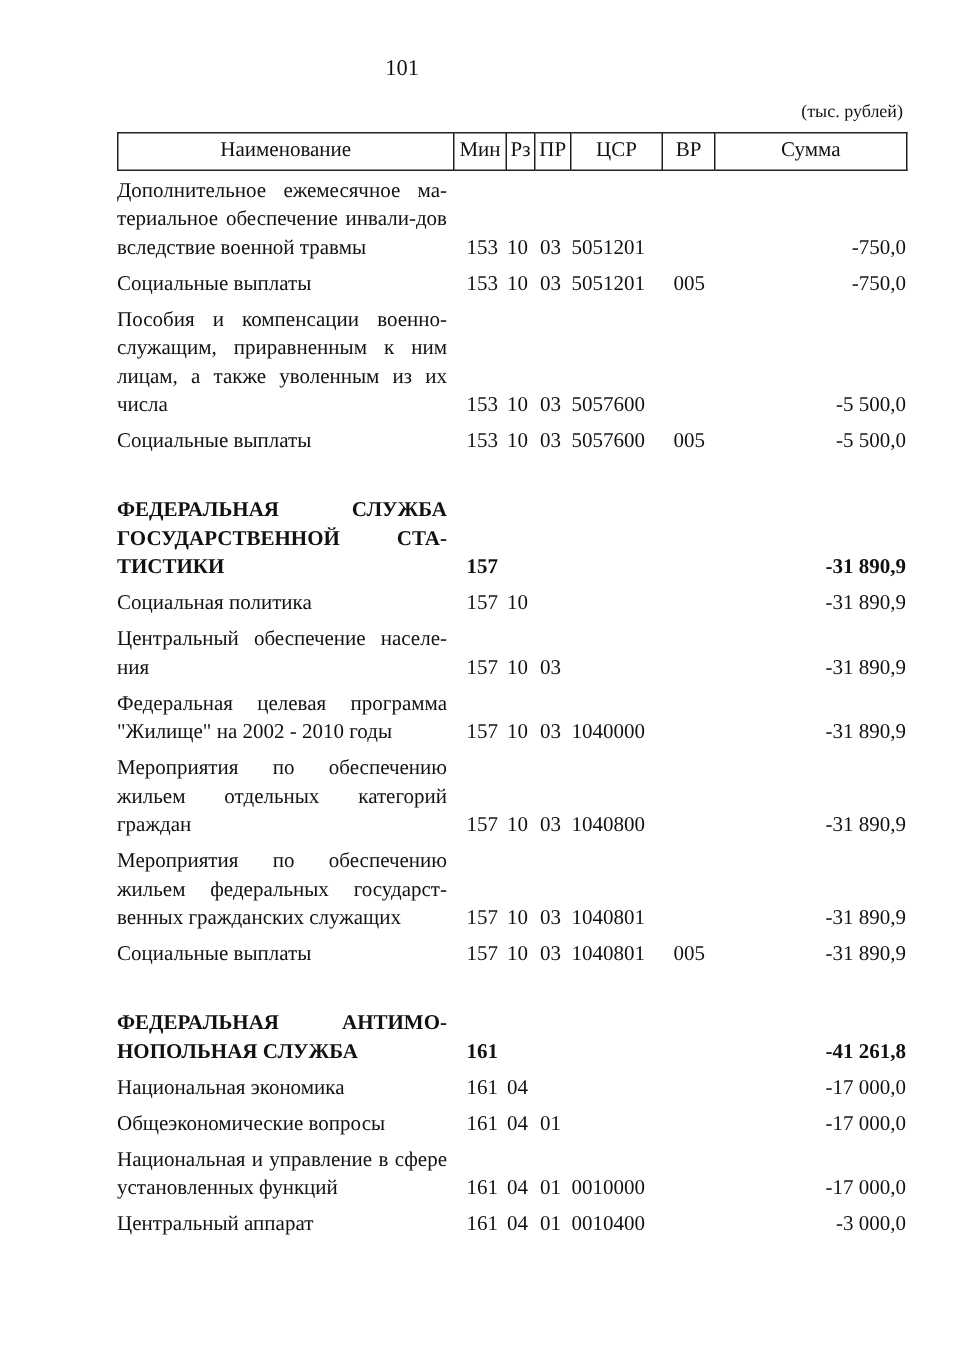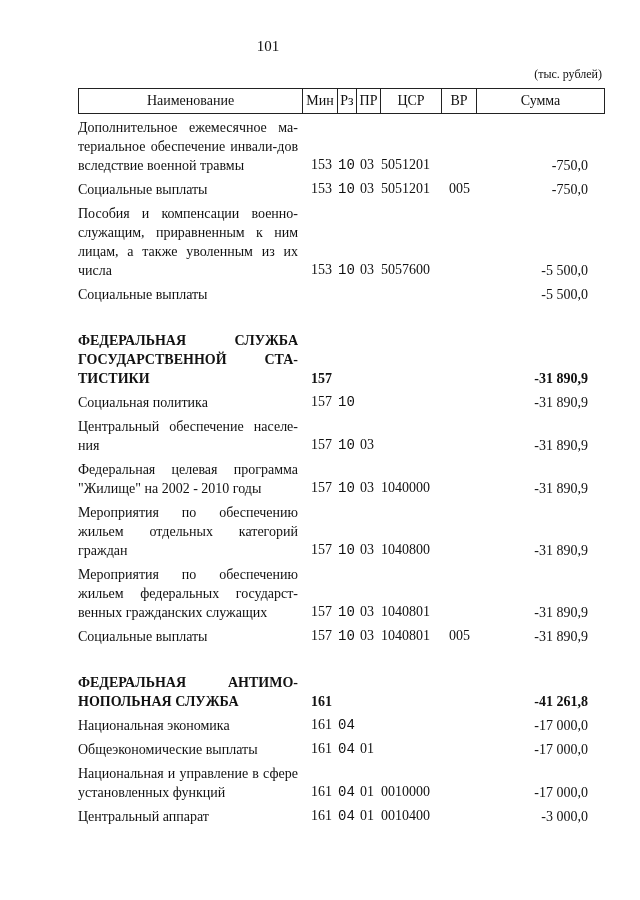--- a/index.html
+++ b/index.html
@@ -9,23 +9,23 @@
     .units { position: absolute; top: 67px; right: 38px; font-size: 12px; }
     .header-table { position: absolute; top: 88px; left: 78px; border-collapse: collapse; font-size: 14px; }
     .header-table td { border: 1px solid #222; height: 24px; padding: 0; text-align: center; }
     .c-name { width: 223px; } .c-min { width: 34px; } .c-rz { width: 18px; } .c-pr { width: 23px; }
     .c-csr { width: 60px; } .c-vr { width: 34px; } .c-sum { width: 127px; }
     .rows { position: absolute; left: 78px; top: 118px; width: 526px; }
     .row { position: relative; font-size: 14px; line-height: 19px; }
     .row .name { width: 220px; text-align: justify; text-align-last: left; }
     .row .codes { position: absolute; bottom: 0; left: 233px; white-space: nowrap; }
     .row .codes span { display: inline-block; }
-    .row .k-min { width: 27px; } .row .k-rz { width: 22px; font-family: Liberation Mono, monospace; } .row .k-pr { width: 21px; }
+    .row .k-min { width: 27px; } .row .k-rz { width: 22px; } .row .k-pr { width: 21px; }
     .row .k-csr { width: 68px; } .row .k-vr { width: 30px; }
-    .row .amount { position: absolute; bottom: 0; right: 16px; text-align: center; }
+    .row .amount { position: absolute; bottom: 0; right: 0; text-align: center; }
     .row.bold { font-weight: bold; }
     .gap-s { height: 5px; } .gap-l { height: 27px; }
   </style>
 </head>
 <body>
 
 <div class="page-number">101</div>
 <div class="units">(тыс. рублей)</div>
 
 <table class="header-table">
@@ -56,20 +56,21 @@
     </div>
     <div class="gap-s"></div>
     <div class="row">
       <div class="name">Пособия и компенсации военно-служащим, приравненным к ним лицам, а также уволенным из их числа</div>
       <div class="codes"><span class="k-min">153</span><span class="k-rz">10</span><span class="k-pr">03</span><span class="k-csr">5057600</span><span class="k-vr"></span></div>
       <div class="amount">-5 500,0</div>
     </div>
     <div class="gap-s"></div>
     <div class="row">
       <div class="name">Социальные выплаты</div>
+      <div class="codes"><span class="k-min">153</span><span class="k-rz">10</span><span class="k-pr">03</span><span class="k-csr">5057600</span><span class="k-vr">005</span></div>
       <div class="amount">-5 500,0</div>
     </div>
     <div class="gap-l"></div>
     <div class="row bold">
       <div class="name">ФЕДЕРАЛЬНАЯ СЛУЖБА ГОСУДАРСТВЕННОЙ СТА-ТИСТИКИ</div>
       <div class="codes"><span class="k-min">157</span><span class="k-rz"></span><span class="k-pr"></span><span class="k-csr"></span><span class="k-vr"></span></div>
       <div class="amount">-31 890,9</div>
     </div>
     <div class="gap-s"></div>
     <div class="row">
@@ -114,21 +115,21 @@
       <div class="amount">-41 261,8</div>
     </div>
     <div class="gap-s"></div>
     <div class="row">
       <div class="name">Национальная экономика</div>
       <div class="codes"><span class="k-min">161</span><span class="k-rz">04</span><span class="k-pr"></span><span class="k-csr"></span><span class="k-vr"></span></div>
       <div class="amount">-17 000,0</div>
     </div>
     <div class="gap-s"></div>
     <div class="row">
-      <div class="name">Общеэкономические выплаты</div>
+      <div class="name">Общеэкономические вопросы</div>
       <div class="codes"><span class="k-min">161</span><span class="k-rz">04</span><span class="k-pr">01</span><span class="k-csr"></span><span class="k-vr"></span></div>
       <div class="amount">-17 000,0</div>
     </div>
     <div class="gap-s"></div>
     <div class="row">
       <div class="name">Национальная и управление в сфере установленных функций</div>
       <div class="codes"><span class="k-min">161</span><span class="k-rz">04</span><span class="k-pr">01</span><span class="k-csr">0010000</span><span class="k-vr"></span></div>
       <div class="amount">-17 000,0</div>
     </div>
     <div class="gap-s"></div>

